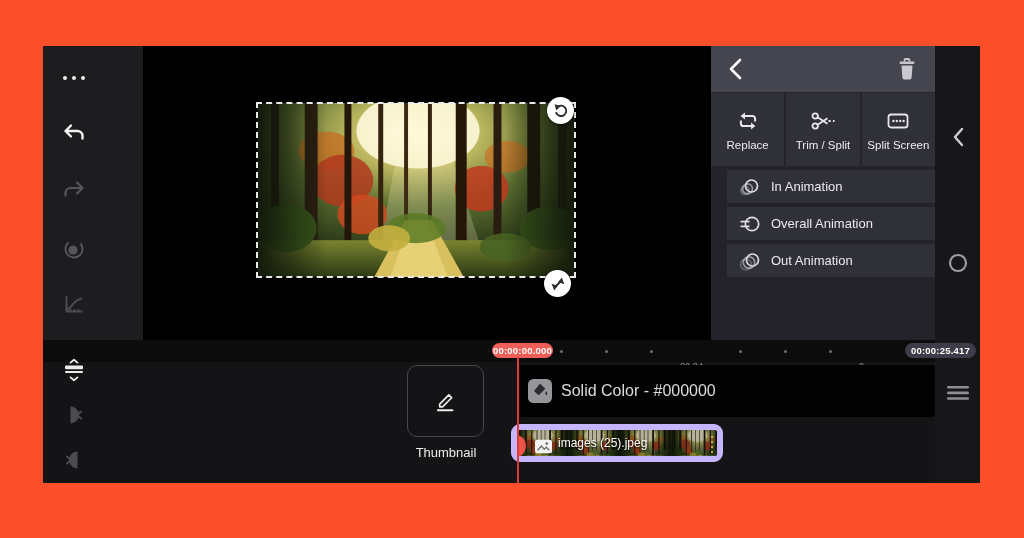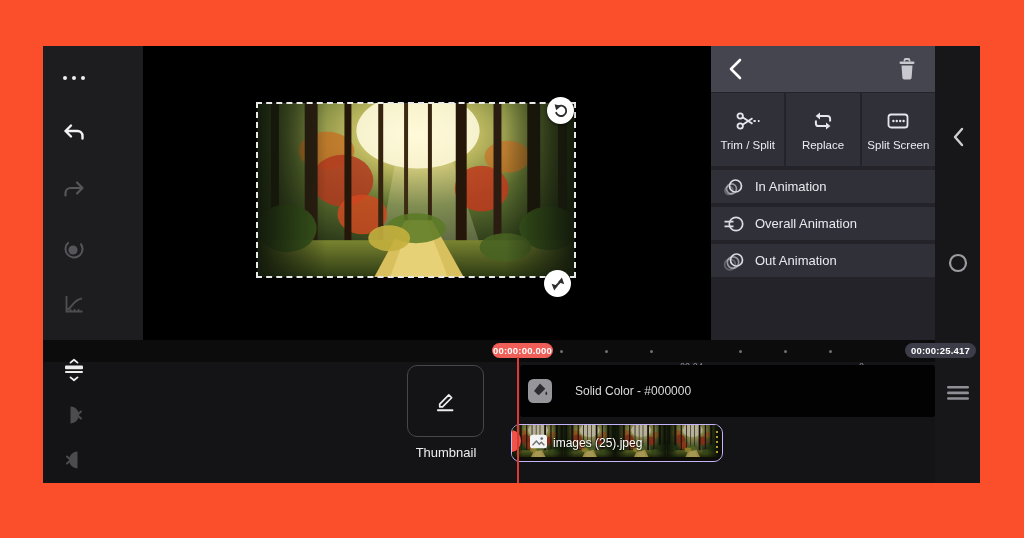--- a/index.html
+++ b/index.html
@@ -18,46 +18,46 @@
   .sel-box{left:214px;top:57px;width:318px;height:174px;outline:2px dashed #e9e9e9;outline-offset:-1px;}
   .sel-box svg.art{width:100%;height:100%;}
   .handle{width:27px;height:27px;border-radius:50%;background:#fff;display:flex;align-items:center;justify-content:center;box-shadow:0 1px 3px rgba(0,0,0,.6);}
 
   
   .panel{left:668px;top:0;width:224px;height:294px;background:#232329;overflow:hidden;}
   .p-head{position:absolute;left:0;top:0;width:224px;height:46px;background:#45454f;}
   .p-btnrow{position:absolute;left:0;top:47px;width:224px;height:73px;display:flex;gap:2px;}
   .p-cell{flex:1;background:#303039;display:flex;flex-direction:column;align-items:center;justify-content:center;gap:6px;}
   .p-cell .lbl{font-size:11.5px;color:#ececf1;}
-  .p-row{position:absolute;left:0;width:264px;height:33px;background:#303039;display:flex;align-items:center;padding:0 12px;box-sizing:border-box;}
+  .p-row{position:absolute;left:16px;width:264px;height:33px;background:#303039;display:flex;align-items:center;padding:0 12px;box-sizing:border-box;}
   .p-row .lbl{font-size:13px;color:#e9e9ee;margin-left:10px;flex:1;}
 
   
   .rstrip{left:892px;top:0;width:45px;height:437px;background:#17171a;}
   .rs-btn{position:absolute;left:8px;width:30px;height:30px;display:flex;align-items:center;justify-content:center;}
 
   
   .timeline{left:0;top:294px;width:892px;height:143px;background:#141416;}
   .ruler{position:absolute;left:0;top:0;width:100%;height:22px;background:#0c0c0d;}
   .tick{position:absolute;top:10px;width:3px;height:3px;border-radius:50%;background:#6f6f74;}
   .rlabel{position:absolute;top:21px;font-size:10px;color:#9fa0a6;font-family:Liberation Serif, serif;}
   .pill{position:absolute;top:3px;height:15px;border-radius:8px;color:#fff;font-size:9.5px;font-weight:bold;
         display:flex;align-items:center;justify-content:center;letter-spacing:.2px;}
   .pill.red{left:449px;width:61px;background:#ef5e57;}
   .pill.dark{left:862px;width:71px;background:#3d3d49;}
   .playhead{position:absolute;left:474px;top:17px;width:2px;height:126px;background:#da3c35;z-index:30;}
 
   .track-solid{position:absolute;left:477px;top:25px;width:415px;height:52px;background:#020202;border-radius:3px;display:flex;align-items:center;}
-  .track-solid .lbl{font-size:12px;color:#dcdcdc;margin-left:23px;}
+  .track-solid .lbl{font-size:16px;color:#dcdcdc;margin-left:9px;}
 
   .thumb-btn{position:absolute;left:364px;top:25px;width:77px;height:72px;border:1.5px solid #47474b;border-radius:10px;
              display:flex;align-items:center;justify-content:center;box-sizing:border-box;}
   .thumb-lbl{position:absolute;left:352px;top:105px;width:102px;text-align:center;font-size:13px;color:#ededed;}
 
-  .clip-sel{position:absolute;left:468px;top:84px;width:212px;height:38px;border:1px solid #c4b5fd;border-radius:9px;
+  .clip-sel{position:absolute;left:468px;top:84px;width:212px;height:38px;border:6px solid #c4b5fd;border-radius:9px;
             background:#141109;overflow:hidden;box-sizing:border-box;z-index:20;}
   .clip-sel .tiles{position:absolute;left:0;top:0;width:206px;height:32px;}
   .clip-sel .shade{position:absolute;inset:0;background:rgba(0,0,0,.28);}
   .clip-sel .redhandle{position:absolute;left:-10px;top:5px;width:19px;height:22px;border-radius:50%;background:#ee5248;}
   .clip-sel .lbl{position:absolute;left:41px;top:50%;transform:translateY(-50%);font-size:12px;color:#fff;
                  text-shadow:0 1px 2px rgba(0,0,0,.9);white-space:nowrap;}
   .dotcol{position:absolute;right:4px;top:6px;display:flex;flex-direction:column;gap:3px;}
   .dotcol i{width:2px;height:2px;border-radius:50%;background:#e8cf3f;}
 </style>
 </head>
@@ -182,40 +182,40 @@
         <svg width="24" height="26" viewBox="0 0 24 26">
           <path d="M6.5 9.5 h11 l-.9 12.3 a1.8 1.8 0 0 1 -1.8 1.7 h-5.6 a1.8 1.8 0 0 1 -1.8 -1.7 z" fill="#c8c8ce"></path>
           <rect x="4.5" y="5.6" width="15" height="2.3" rx="1.1" fill="#c8c8ce"></rect>
           <path d="M9.5 5.6 V4.2 a1.2 1.2 0 0 1 1.2 -1.2 h2.6 a1.2 1.2 0 0 1 1.2 1.2 V5.6" fill="none" stroke="#c8c8ce" stroke-width="1.8"></path>
         </svg>
       </div>
     </div>
 
     <div class="p-btnrow">
       <div class="p-cell">
+        <svg width="26" height="24" viewBox="0 0 24 24">
+          <g stroke="#e6e6ec" stroke-width="2" fill="none" stroke-linejoin="round">
+            <path d="M8 7 h8.5 a2.6 2.6 0 0 1 2.6 2.6 V12.5"></path>
+            <path d="M16 17 H7.5 a2.6 2.6 0 0 1 -2.6 -2.6 V11.5"></path>
+          </g>
+          <polygon points="9,3.6 9,10.4 4.6,7" fill="#e6e6ec"></polygon>
+          <polygon points="15,13.6 15,20.4 19.4,17" fill="#e6e6ec"></polygon>
+        </svg>
+        <span class="lbl">Replace</span>
+      </div>
+      <div class="p-cell">
         <svg width="26" height="24" viewBox="0 0 26 24">
           <g stroke="#e6e6ec" stroke-width="1.8" fill="none">
             <circle cx="5.2" cy="7" r="2.7"></circle>
               <circle cx="5.2" cy="17" r="2.7"></circle>
             <path d="M7.6 8.3 L17.5 14.8 M7.6 15.7 L17.5 9.2"></path>
             <path d="M18.5 12 h6" stroke-dasharray="2.2 2.2"></path>
           </g>
         </svg>
         <span class="lbl">Trim / Split</span>
-      </div>
-      <div class="p-cell">
-        <svg width="26" height="24" viewBox="0 0 24 24">
-          <g stroke="#e6e6ec" stroke-width="2" fill="none" stroke-linejoin="round">
-            <path d="M8 7 h8.5 a2.6 2.6 0 0 1 2.6 2.6 V12.5"></path>
-            <path d="M16 17 H7.5 a2.6 2.6 0 0 1 -2.6 -2.6 V11.5"></path>
-          </g>
-          <polygon points="9,3.6 9,10.4 4.6,7" fill="#e6e6ec"></polygon>
-          <polygon points="15,13.6 15,20.4 19.4,17" fill="#e6e6ec"></polygon>
-        </svg>
-        <span class="lbl">Replace</span>
       </div>
       <div class="p-cell">
         <svg width="26" height="24" viewBox="0 0 24 24">
           <rect x="2.5" y="5.5" width="19" height="13" rx="2.6" stroke="#e6e6ec" stroke-width="1.8" fill="none"></rect>
           <circle cx="7.4" cy="12" r="1.2" fill="#e6e6ec"></circle>
             <circle cx="10.8" cy="12" r="1.2" fill="#e6e6ec"></circle>
           <circle cx="14.2" cy="12" r="1.2" fill="#e6e6ec"></circle>
             <circle cx="17.6" cy="12" r="1.2" fill="#e6e6ec"></circle>
         </svg>
         <span class="lbl">Split Screen</span>

